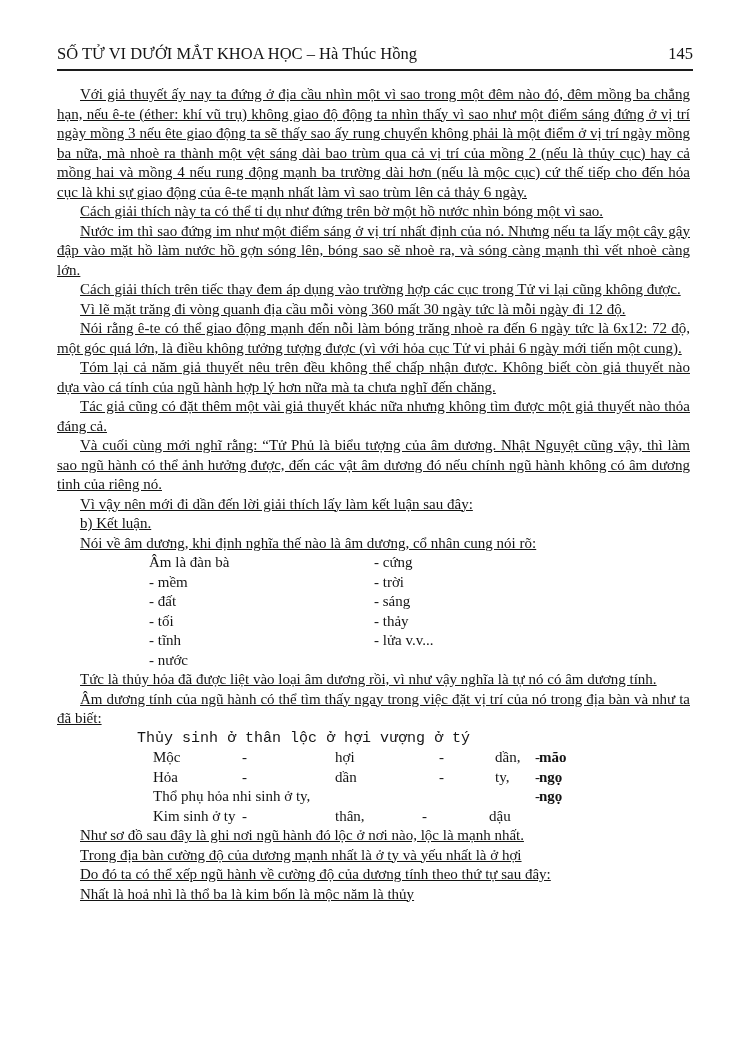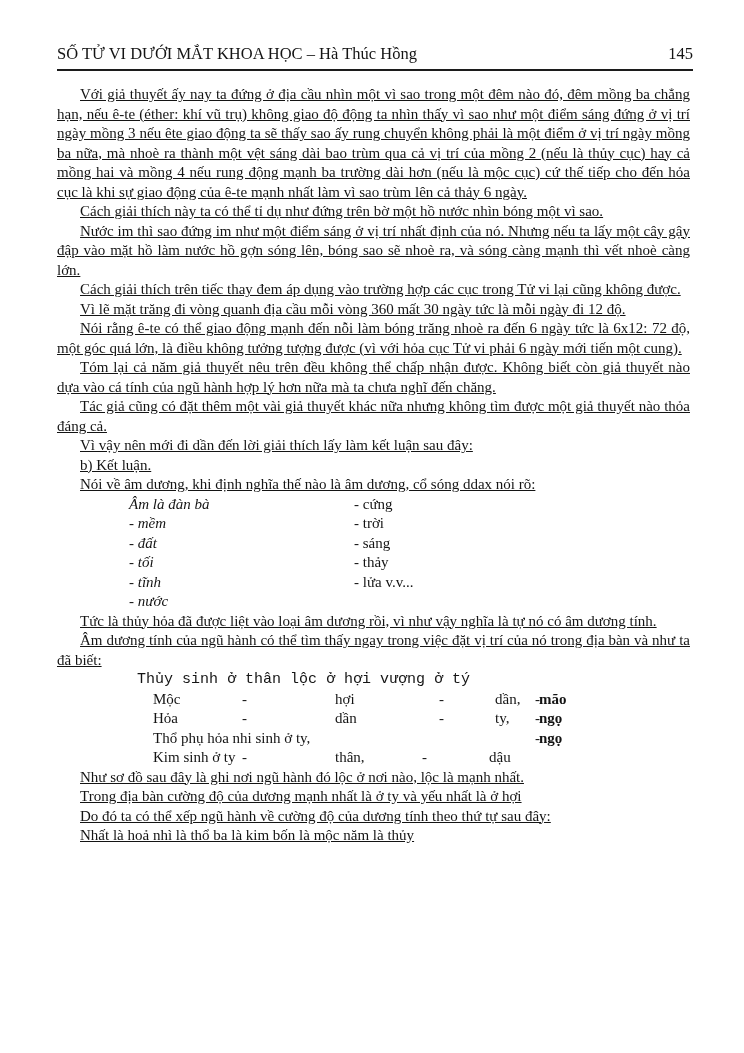--- a/index.html
+++ b/index.html
@@ -39,21 +39,21 @@
     text-align: justify;
   }
   p.para {
     margin: 0;
     text-indent: 23px;
     text-align: justify;
     text-decoration: underline;
   }
   
   .amduong { display: flex; text-align: left; }
-  .amduong .colL { margin-left: 72px; width: 225px; font-style: italic; }
+  .amduong .colL { margin-left: 92px; width: 225px; }
   .amduong .colR { flex: 1; }
   .amduong div { white-space: nowrap; }
   
   p.thuyline { margin: 0 0 0 80px; text-indent: 0; text-align: left; font-family: Liberation Mono, monospace; }
   
   .trow { position: relative; height: 19.5px; }
   .trow span { position: absolute; top: 0; white-space: nowrap; }
   .x1 { left: 96px; }
   .x2 { left: 185px; }
   .x3 { left: 278px; }
@@ -80,23 +80,24 @@
   <main class="content">
 
     <p class="para">Với giả thuyết ấy nay ta đứng ở địa cầu nhìn một vì sao trong một đêm nào đó, đêm mồng ba chẳng hạn, nếu ê-te (éther: khí vũ trụ) không giao độ động ta nhìn thấy vì sao như một điểm sáng đứng ở vị trí ngày mồng 3 nếu ête giao động ta sẽ thấy sao ấy rung chuyển không phải là một điểm ở vị trí ngày mồng ba nữa, mà nhoè ra thành một vệt sáng dài bao trùm qua cả vị trí của mồng 2 (nếu là thủy cục) hay cả mồng hai và mồng 4 nếu rung động mạnh ba trường dài hơn (nếu là mộc cục) cứ thế tiếp cho đến hỏa cục là khi sự giao động của ê-te mạnh nhất làm vì sao trùm lên cả thảy 6 ngày.</p>
     <p class="para">Cách giải thích này ta có thể tỉ dụ như đứng trên bờ một hồ nước nhìn bóng một vì sao.</p>
     <p class="para">Nước im thì sao đứng im như một điểm sáng ở vị trí nhất định của nó. Nhưng nếu ta lấy một cây gậy đập vào mặt hồ làm nước hồ gợn sóng lên, bóng sao sẽ nhoè ra, và sóng càng mạnh thì vết nhoè càng lớn.</p>
     <p class="para">Cách giải thích trên tiếc thay đem áp dụng vào trường hợp các cục trong Tử vi lại cũng không được.</p>
     <p class="para">Vì lẽ mặt trăng đi vòng quanh địa cầu mỗi vòng 360 mất 30 ngày tức là mỗi ngày đi 12 độ.</p>
     <p class="para">Nói rằng ê-te có thể giao động mạnh đến nỗi làm bóng trăng nhoè ra đến 6 ngày tức là 6x12: 72 độ, một góc quá lớn, là điều không tưởng tượng được (vì với hỏa cục Tử vi phải 6 ngày mới tiến một cung).</p>
     <p class="para">Tóm lại cả năm giả thuyết nêu trên đều không thể chấp nhận được. Không biết còn giả thuyết nào dựa vào cá tính của ngũ hành hợp lý hơn nữa mà ta chưa nghĩ đến chăng.</p>
     <p class="para">Tác giả cũng có đặt thêm một vài giả thuyết khác nữa nhưng không tìm được một giả thuyết nào thỏa đáng cả.</p>
+    <p class="para">Và cuối cùng mới nghĩ rằng: “Tử Phủ là biểu tượng của âm dương. Nhật Nguyệt cũng vậy, thì làm sao ngũ hành có thể ảnh hưởng được, đến các vật âm dương đó nếu chính ngũ hành không có âm dương tinh của riêng nó.</p>
     <p class="para">Vì vậy nên mới đi dần đến lời giải thích lấy làm kết luận sau đây:</p>
     <p class="para">b)  Kết luận.</p>
-    <p class="para">Nói về âm dương, khi định nghĩa thế nào là âm dương, cổ sóng ddax nói rõ:</p>
+    <p class="para">Nói về âm dương, khi định nghĩa thế nào là âm dương, cổ nhân cung nói rõ:</p>
 
     <div class="amduong">
       <div class="colL">
         <div>Âm là đàn bà</div>
         <div>- mềm</div>
         <div>- đất</div>
         <div>- tối</div>
         <div>- tĩnh</div>
         <div>- nước</div>
       </div>

